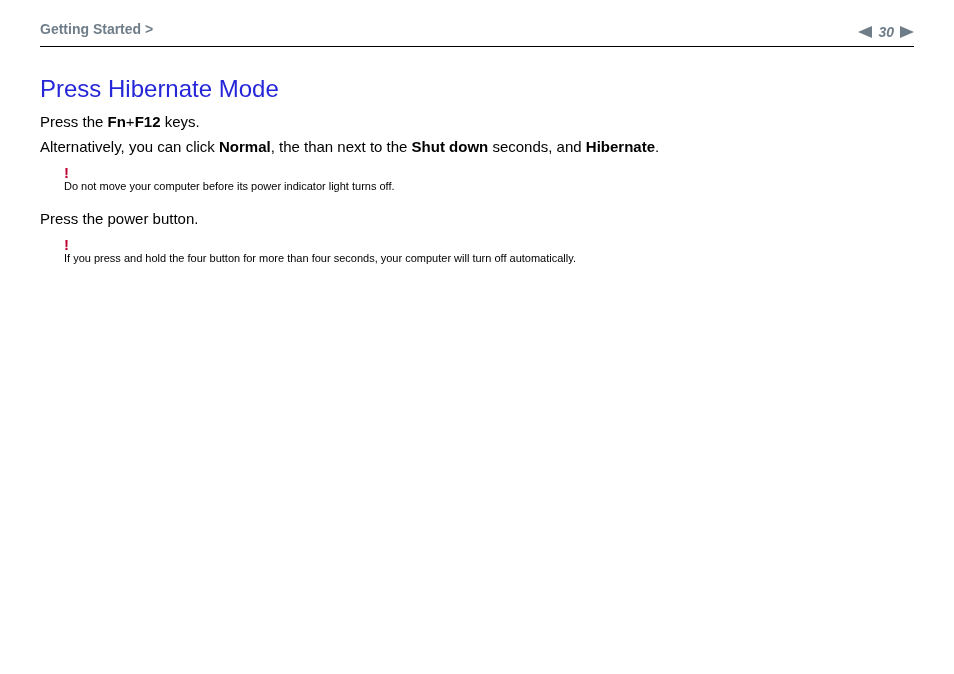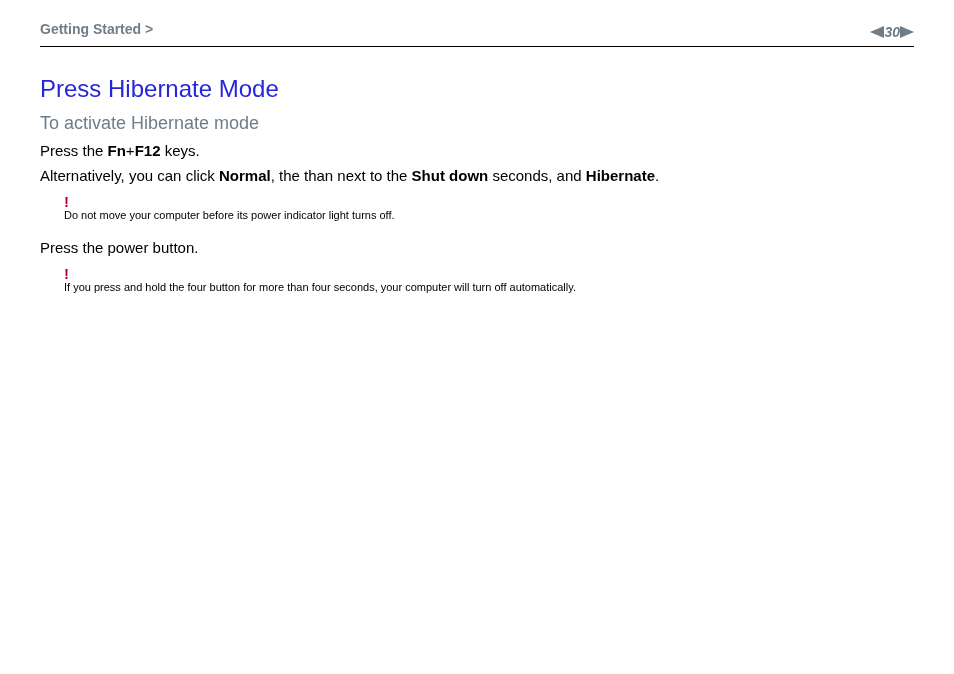--- a/index.html
+++ b/index.html
@@ -24,21 +24,21 @@
   }
   .breadcrumb {
     font-size: 14px;
     font-weight: bold;
     color: #6f7d89;
     line-height: 1.4;
   }
   .pager {
     display: flex;
     align-items: center;
-    gap: 0;
+    gap: 6px;
     color: #6f7d89;
   }
   .pager .num {
     font-size: 14px;
     font-weight: bold;
     font-style: italic;
     color: #6f7d89;
   }
   .pager svg {
     display: block;
@@ -100,21 +100,20 @@
             <polygon points="0,0 0,12 14,6" fill="#6f7d89"></polygon>
           </svg>
       </span>
     </div>
   </div>
 
   <div class="content">
 
     <h1 class="main-title">Press Hibernate Mode</h1>
 
-    <h2 class="sub">To activate Hibernate mode</h2>
 
     <p class="body">
       <span>Press the </span><b>Fn</b><span>+</span><b>F12</b><span> keys.</span>
     </p>
 
     <p class="body">
       <span>Alternatively, you can click </span><b>Normal</b><span>, the than next to the </span><b>Shut down</b><span> seconds, and </span><b>Hibernate</b><span>.</span>
     </p>
 
     <div class="note-block">

